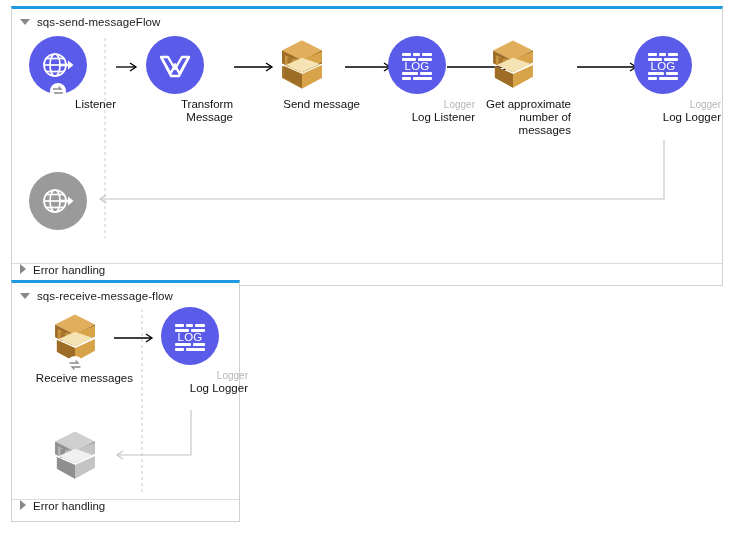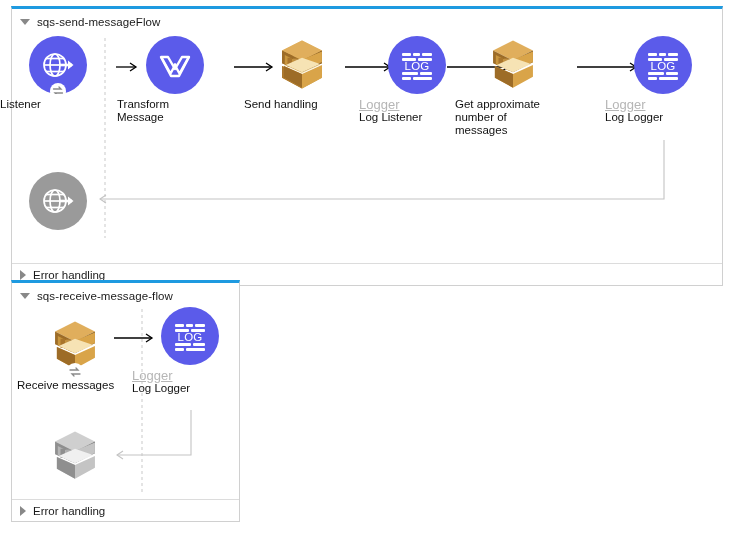--- a/index.html
+++ b/index.html
@@ -57,21 +57,20 @@
 
   
   .err-bar {
     position: absolute;
     left: 0;
     right: 0;
     bottom: 0;
     height: 22px;
     border-top: 1px solid #dcdcdc;
     display: flex;
-    align-items: center;
     padding-left: 8px;
     box-sizing: border-box;
     background: #ffffff;
   }
   .err-caret {
     width: 0; height: 0;
     border-top: 5px solid transparent;
     border-bottom: 5px solid transparent;
     border-left: 6px solid #888888;
     margin-right: 7px;
@@ -80,40 +79,39 @@
     font-size: 11.5px;
     color: #1a1a1a;
     white-space: nowrap;
   }
 
   
   .node {
     position: absolute;
     width: 116px;
     margin-left: -58px;
-    text-align: left;
+    text-align: right;
     user-select: none;
   }
   .node-icon-wrap {
     width: 58px;
     height: 58px;
     margin: 0 auto;
     position: relative;
   }
   .node-icon-wrap svg { display: block; }
 
   .node-labels {
     margin-top: 4px;
     line-height: 13px;
   }
   .node-sub {
-    font-size: 13px;
+    font-size: 10px;
     color: #b6b6b6;
     white-space: nowrap;
-    text-decoration: underline;
   }
   .node-title {
     font-size: 11.5px;
     color: #111111;
   }
 
   
   .lines { position: absolute; inset: 0; pointer-events: none; }
 </style>
 </head>
@@ -214,21 +212,21 @@
         <polygon points="13,21 27,28 27,38 13,31" fill="#c9963e"></polygon>
         <rect x="16" y="24" width="5" height="10" fill="#a9752c"></rect>
         <rect x="22" y="25" width="5" height="10" fill="#c09043"></rect>
         <polygon points="27,28 54,17 54,29 27,38" fill="#d9a449"></polygon>
         <polygon points="12,33 32,42 54,32 54,45 32,57 12,46" fill="#d9a449"></polygon>
         <polygon points="12,33 32,42 32,57 12,46" fill="#9d6c27"></polygon>
         <polygon points="14,32 32,40 52,31 32,24" fill="#f6e3b4"></polygon>
       </svg>
     </div>
     <div class="node-labels">
-      <div class="node-title">Send handling</div>
+      <div class="node-title">Send message</div>
     </div>
   </div>
 
   <div class="node" style="left:417px; top:36px;">
     <div class="node-icon-wrap">
       <svg width="58" height="58" viewBox="0 0 58 58">
         <circle cx="29" cy="29" r="29" fill="#5b5bea"></circle>
         <g fill="#ffffff">
           <rect x="14" y="17" width="9" height="3" rx="1"></rect>
           <rect x="25" y="17" width="7" height="3" rx="1"></rect>
@@ -328,21 +326,21 @@
     <g stroke="#000000" stroke-width="1.3" fill="none">
       <path d="M114 338 H152"></path>
         <path d="M146 334 L152 338 L146 342"></path>
     </g>
     <g stroke="#c4c4c4" stroke-width="1.1" fill="none">
       <path d="M191 410 V455 H117"></path>
       <path d="M123 451 L117 455 L123 459"></path>
     </g>
   </svg>
 
-  <div class="node" style="left:75px; top:317px;">
+  <div class="node" style="left:75px; top:310px;">
     <div class="node-icon-wrap">
       <svg width="58" height="58" viewBox="0 0 64 64">
         <polygon points="10,16 32,5 54,16 32,27" fill="#e0ae5c"></polygon>
         <polygon points="10,16 32,27 32,40 10,30" fill="#9d6c27"></polygon>
         <polygon points="32,27 54,16 54,29 32,40" fill="#8a5f22"></polygon>
         <polygon points="13,21 27,28 27,38 13,31" fill="#c9963e"></polygon>
         <rect x="16" y="24" width="5" height="10" fill="#a9752c"></rect>
         <rect x="22" y="25" width="5" height="10" fill="#c09043"></rect>
         <polygon points="27,28 54,17 54,29 27,38" fill="#d9a449"></polygon>
         <polygon points="12,33 32,42 54,32 54,45 32,57 12,46" fill="#d9a449"></polygon>

